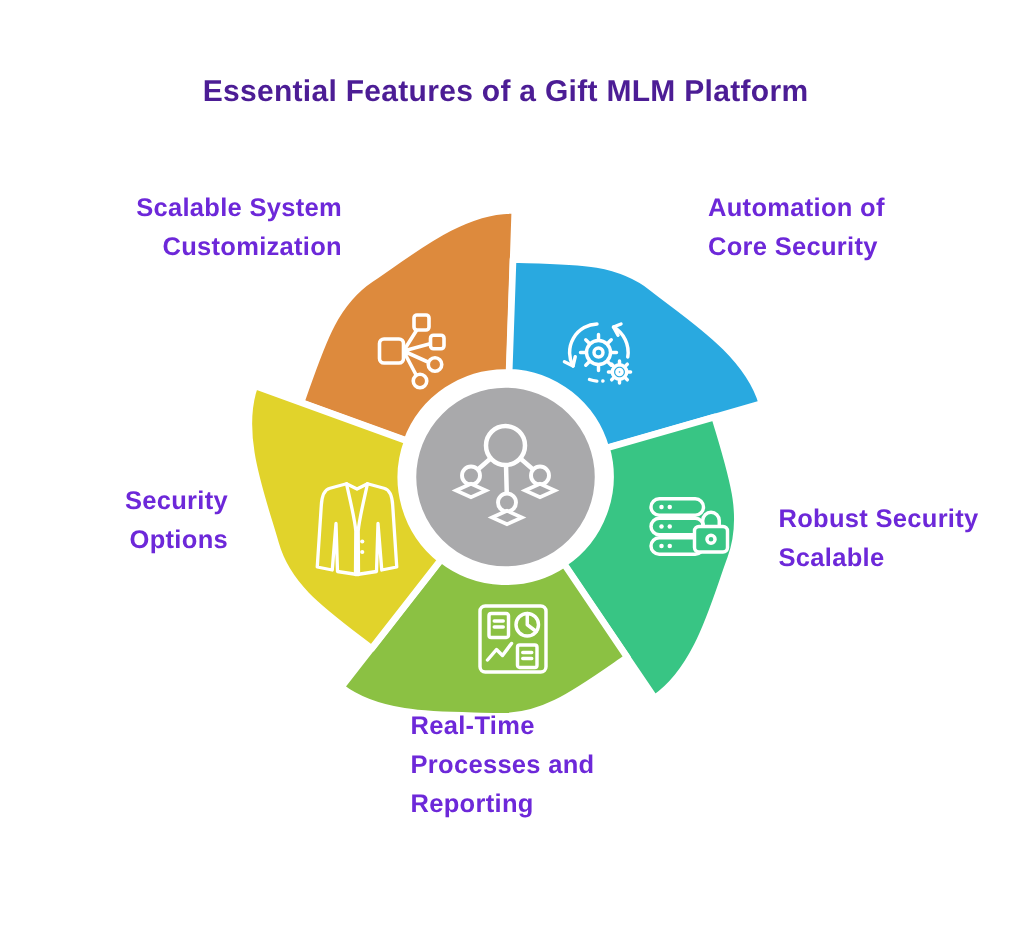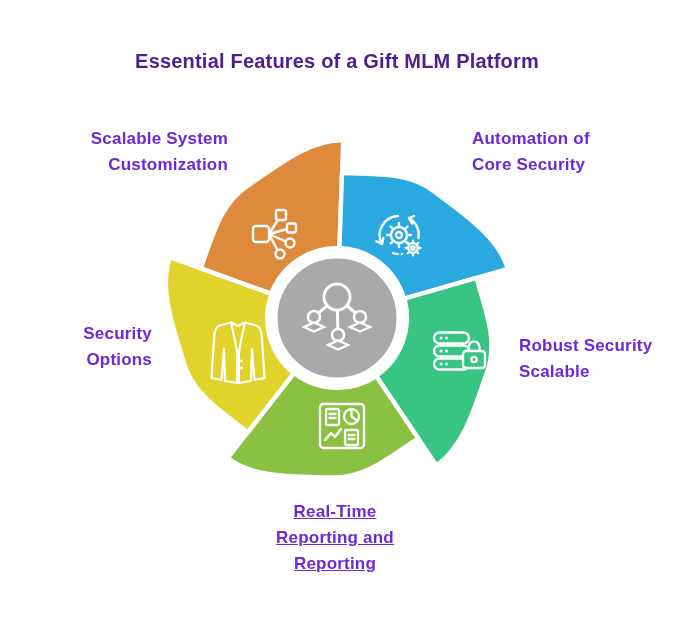--- a/index.html
+++ b/index.html
@@ -15,21 +15,21 @@
   }
   .wheel{position:absolute;left:137px;top:118px;}
   .label{
     position:absolute;font-size:17px;line-height:26px;font-weight:600;
     color:#6d28d9;letter-spacing:.2px;white-space:nowrap;
   }
   .label-tl{right:462px;top:126px;text-align:right;}
   .label-tr{left:472px;top:126px;text-align:left;}
   .label-r{left:519px;top:333px;text-align:left;}
   .label-l{right:538px;top:321px;text-align:right;}
-  .label-b{left:335px;top:499px;transform:translateX(-50%);text-align:center;text-decoration:underline;}
+  .label-b{left:335px;top:471px;transform:translateX(-50%);}
   .watermark{
     position:absolute;left:518px;top:559px;width:172px;height:59px;
     background:#ffffff;
   }
 </style>
 </head>
 <body>
 
 <div class="title">Essential Features of a Gift MLM Platform</div>
 
@@ -133,21 +133,21 @@
   <div>Core Security</div>
 </div>
 
 <div class="label label-r">
   <div>Robust Security</div>
   <div>Scalable</div>
 </div>
 
 <div class="label label-b">
   <div>Real-Time</div>
-  <div>Reporting and</div>
+  <div>Processes and</div>
   <div>Reporting</div>
 </div>
 
 <div class="label label-l">
   <div>Security</div>
   <div>Options</div>
 </div>
 
 <div class="watermark"></div>
 

